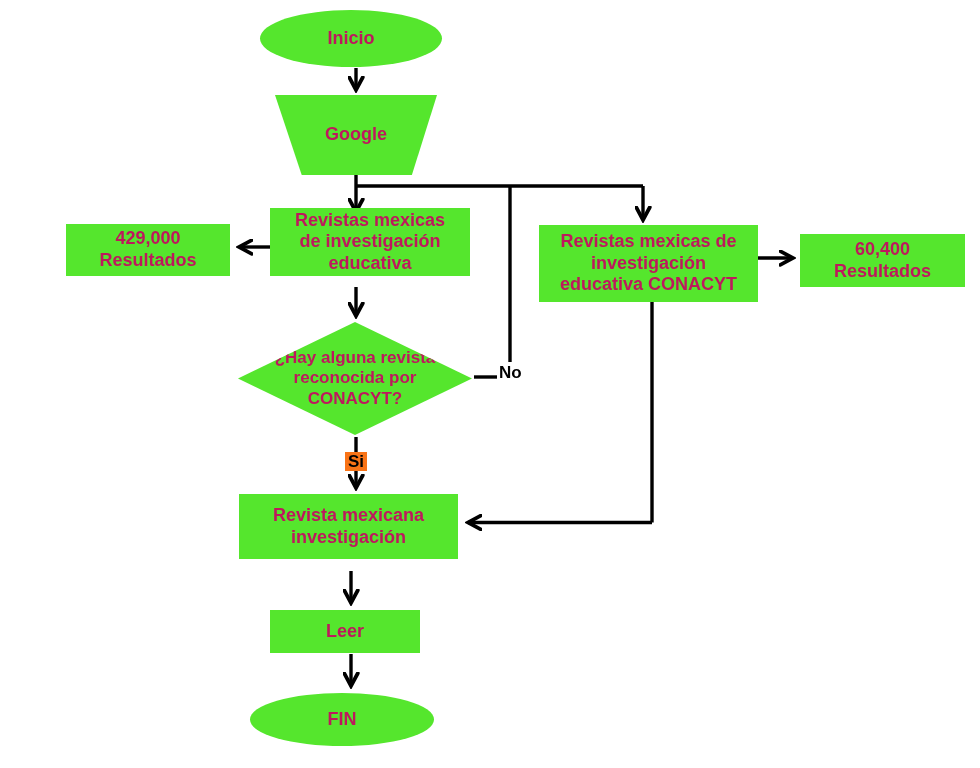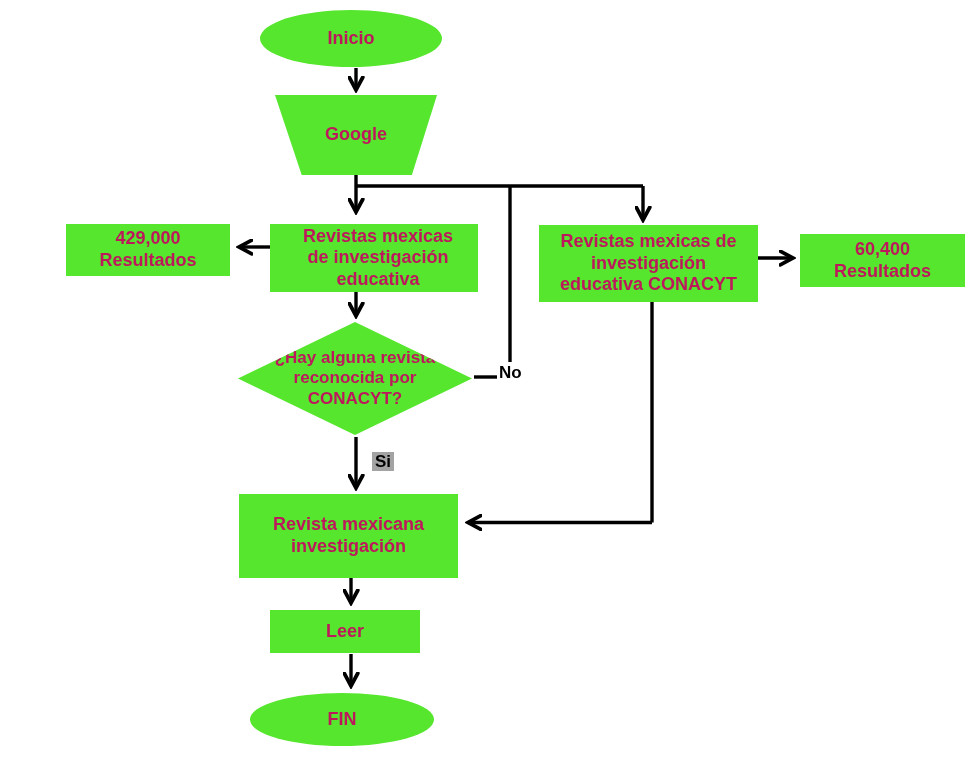--- a/index.html
+++ b/index.html
@@ -24,36 +24,36 @@
     text-align:center;
     white-space:pre-line;
   }
   .ellipse{border-radius:50%;}
   .trapezoid{clip-path:polygon(0% 0%, 100% 0%, 84.5% 100%, 16.5% 100%);}
   .diamond{clip-path:polygon(50% 0%, 100% 50%, 50% 100%, 0% 50%);}
   .diamond-inner{font-size:17px;}
   #node-inicio   {left:260px;top:10px;width:182px;height:57px;}
   #node-google   {left:275px;top:95px;width:162px;height:80px;}
   #node-429      {left:66px;top:224px;width:164px;height:52px;}
-  #node-center   {left:270px;top:224px;width:200px;height:68px;padding-left:8px;}
+  #node-center   {left:270px;top:208px;width:200px;height:68px;}
   #node-right    {left:539px;top:225px;width:219px;height:77px;}
   #node-60400    {left:800px;top:234px;width:165px;height:53px;}
   #node-diamond  {left:238px;top:322px;width:234px;height:113px;}
-  #node-revista  {left:239px;top:494px;width:219px;height:84px;flex-direction:column;}
+  #node-revista  {left:239px;top:494px;width:219px;height:65px;flex-direction:column;}
   #node-leer     {left:270px;top:610px;width:150px;height:43px;}
   #node-fin      {left:250px;top:693px;width:184px;height:53px;}
   .edge-label{
     position:absolute;
     color:#000000;
     font-weight:700;
     font-size:17px;
     line-height:1;
     text-align:center;
   }
-  #label-si{left:345px;top:452px;background:#a3a3a3;padding:1px 3px;margin-left:27px;}
+  #label-si{left:345px;top:452px;background:#f97316;padding:1px 3px;}
   #label-no{left:499px;top:364px;}
   .u-solid{
     text-decoration-line:underline;
     text-decoration-color:#000000;
     text-decoration-thickness:2px;
     text-underline-offset:2px;
   }
   .u-wavy{
     text-decoration-line:underline;
     text-decoration-style:wavy;

